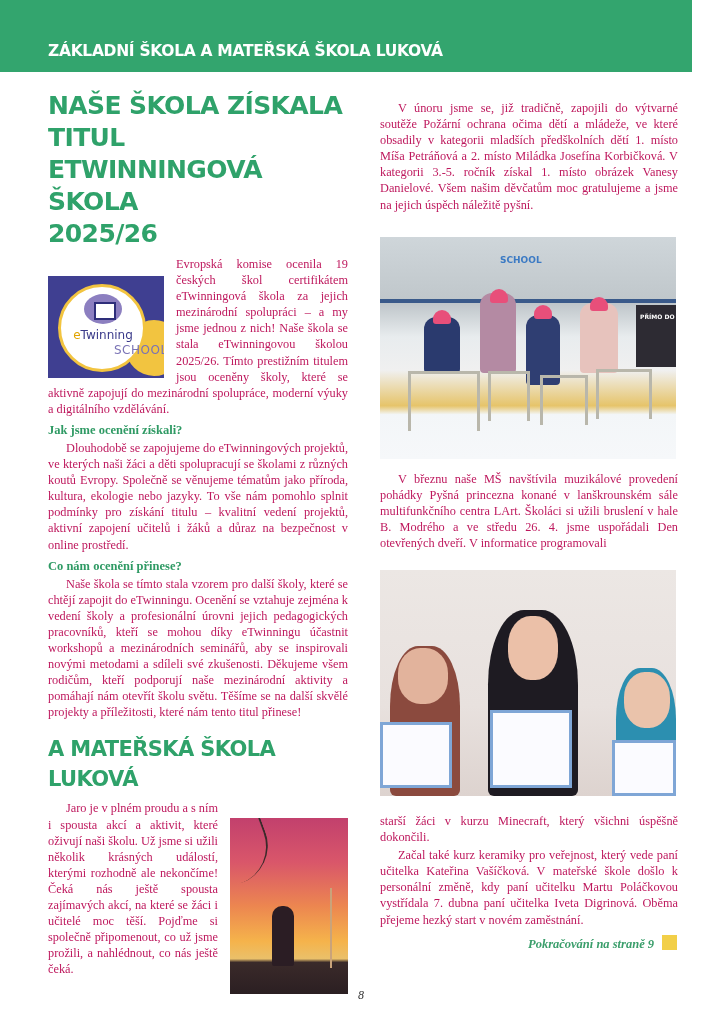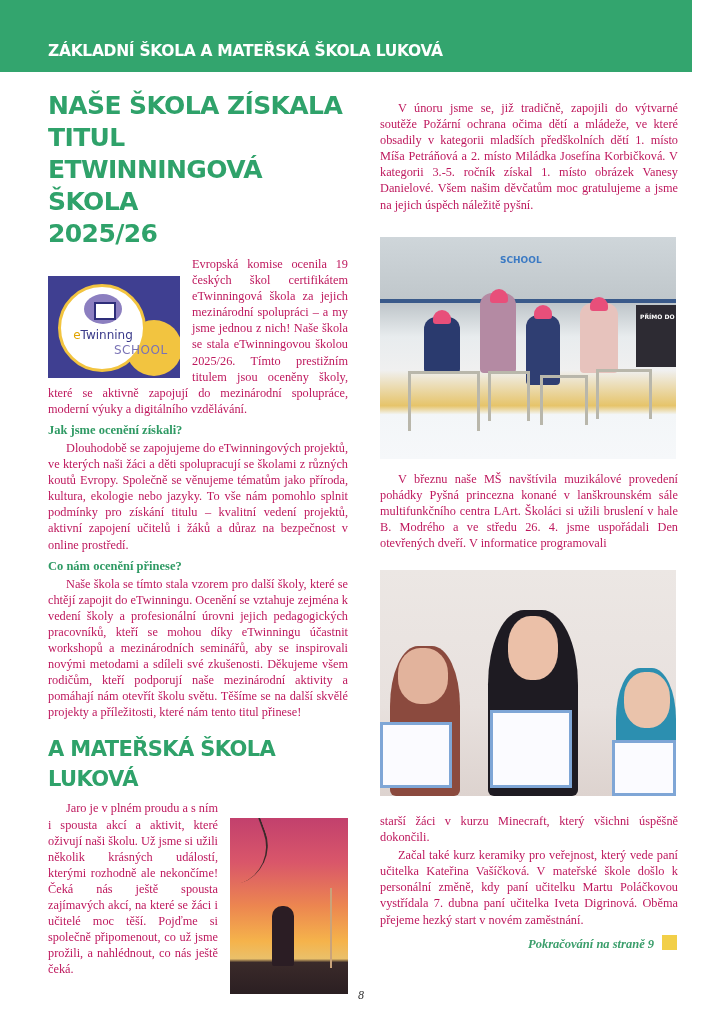--- a/index.html
+++ b/index.html
@@ -32,21 +32,21 @@
     font-size: 12.3px; line-height: 16.1px; text-align: justify; color: #be185d;
   }
   p.indent { text-indent: 18px; }
   .subhead {
     font-family: "Liberation Serif", serif; font-weight: bold; color: #2f9a64;
     font-size: 12.5px; margin: 6px 0 2px 0;
   }
 
   .intro-wrap { position: relative; margin-top: 6px; }
   .logo {
-    float: left; width: 132px; height: 102px; margin: 20px 12px 4px 0;
+    float: left; width: 116px; height: 102px; margin: 20px 12px 4px 0;
     background: #3f3f91; position: relative; overflow: hidden;
   }
   .logo .sun {
     position: absolute; left: 78px; top: 44px; width: 56px; height: 56px;
     border-radius: 50%; background: #f2c440;
   }
   .logo .circle {
     position: absolute; left: 10px; top: 8px; width: 88px; height: 88px;
     border-radius: 50%; background: #ffffff; border: 3px solid #f2c440;
   }

